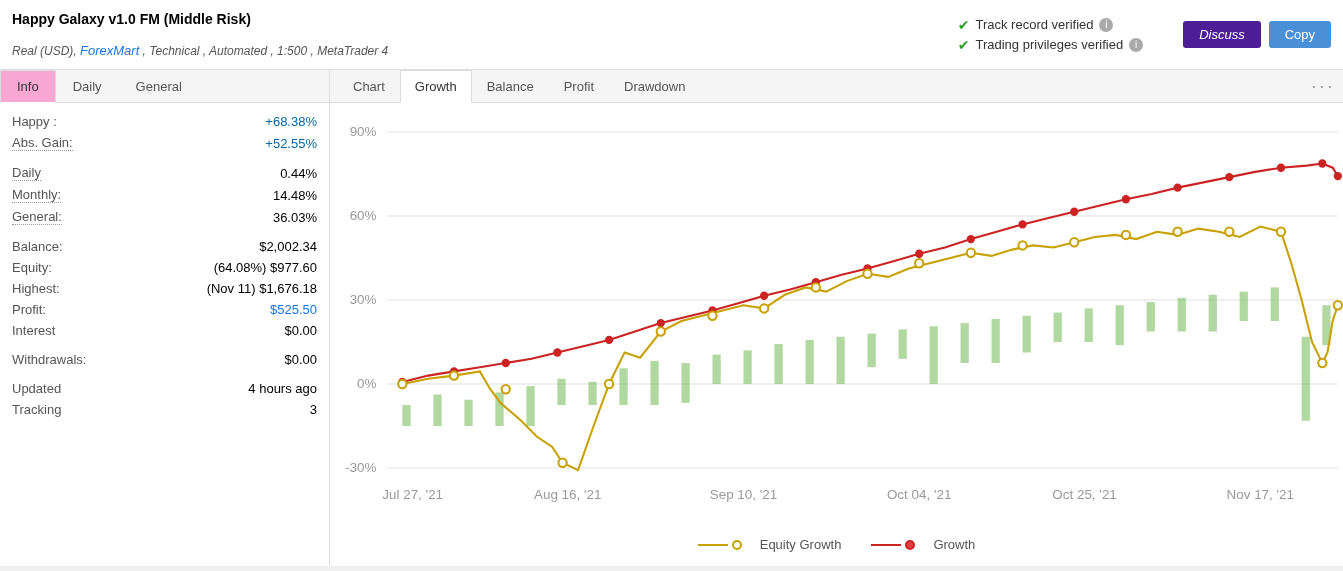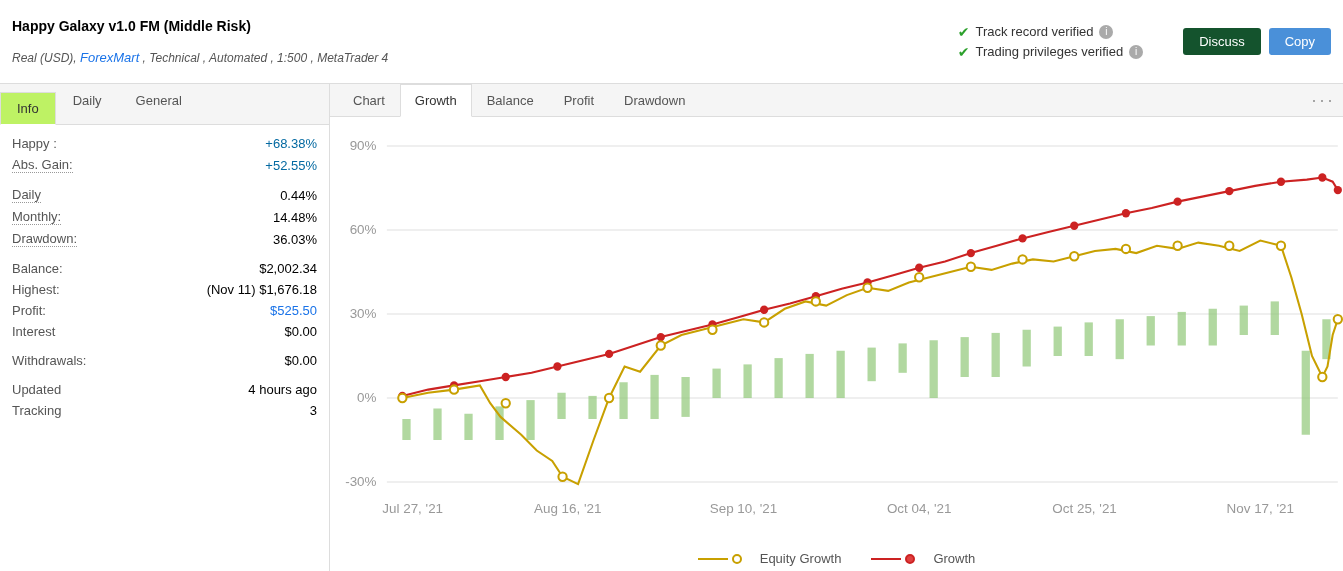--- a/index.html
+++ b/index.html
@@ -1,40 +1,40 @@
 <!DOCTYPE html>
 <html><head>
   <meta charset="utf-8">
   <style>
     * { box-sizing: border-box; margin: 0; padding: 0; font-family: Arial, sans-serif; font-size: 13px; }
     body { background: #f0f0f0; }
     .container { width: 1343px; background: #fff; }
     
     
-    .header { display: flex; align-items: center; padding: 18px 12px; background: #fff; border-bottom: 1px solid #ddd; }
+    .header { display: flex; align-items: center; padding: 11px 12px; background: #fff; border-bottom: 1px solid #ddd; }
     .header-left { flex: 1; }
     .header-title { font-weight: bold; font-size: 14px; }
     .header-sub { font-size: 12px; color: #555; margin-top: 16px; font-style: italic; }
     .header-sub a { color: #1a73e8; text-decoration: none; }
     .header-center { display: flex; flex-direction: column; gap: 4px; margin-right: 40px; }
     .verified-item { display: flex; align-items: center; gap: 6px; font-size: 12px; color: #333; }
     .check-icon { color: #2ca02c; font-size: 14px; }
     .info-icon { display: inline-flex; width: 14px; height: 14px; background: #aaa; color: #fff; border-radius: 50%; font-size: 10px; align-items: center; justify-content: center; cursor: pointer; }
     .header-right { display: flex; gap: 8px; }
-    .btn-discuss { background: #14532d; color: #fff; border: none; padding: 6px 16px; border-radius: 3px; cursor: pointer; font-size: 13px; }
+    .btn-discuss { background: #4c1d95; color: #fff; border: none; padding: 6px 16px; border-radius: 3px; cursor: pointer; font-size: 13px; font-style: italic; }
     .btn-copy { background: #4a90d9; color: #fff; border: none; padding: 6px 16px; border-radius: 3px; cursor: pointer; font-size: 13px; }
     
     
     .main { display: flex; }
     
     
     .left-panel { width: 330px; border-right: 1px solid #ddd; flex-shrink: 0; }
     .tabs { display: flex; border-bottom: 1px solid #ddd; background: #f5f5f5; }
     .tab { padding: 8px 16px; cursor: pointer; color: #555; border: 1px solid transparent; margin-bottom: -1px; }
-    .tab.active { background: #bef264; border-color: #ddd #ddd #fff #ddd; color: #333; font-weight: 500; margin-top: 8px; }
+    .tab.active { background: #f9a8d4; border-color: #ddd #ddd #fff #ddd; color: #333; font-weight: 500; }
     
     .stats-table { padding: 8px 12px; }
     .stat-row { display: flex; justify-content: space-between; align-items: center; padding: 3px 0; border-bottom: none; }
     .stat-label { color: #555; }
     .stat-label.dotted { border-bottom: 1px dotted #999; cursor: help; }
     .stat-value { font-weight: 500; text-align: right; }
     .stat-value.green { color: #0369a1; }
     .stat-value.blue { color: #1a73e8; }
     .divider { height: 8px; }
     
@@ -103,27 +103,31 @@
         <div class="divider"></div>
         <div class="stat-row">
           <span class="stat-label dotted">Daily</span>
           <span class="stat-value">0.44%</span>
         </div>
         <div class="stat-row">
           <span class="stat-label dotted">Monthly:</span>
           <span class="stat-value">14.48%</span>
         </div>
         <div class="stat-row">
-          <span class="stat-label dotted">Drawdown:</span>
+          <span class="stat-label dotted">General:</span>
           <span class="stat-value">36.03%</span>
         </div>
         <div class="divider"></div>
         <div class="stat-row">
           <span class="stat-label">Balance:</span>
           <span class="stat-value">$2,002.34</span>
+        </div>
+        <div class="stat-row">
+          <span class="stat-label">Equity:</span>
+          <span class="stat-value">(64.08%) $977.60</span>
         </div>
         <div class="stat-row">
           <span class="stat-label">Highest:</span>
           <span class="stat-value">(Nov 11) $1,676.18</span>
         </div>
         <div class="stat-row">
           <span class="stat-label">Profit:</span>
           <span class="stat-value blue">$525.50</span>
         </div>
         <div class="stat-row">

